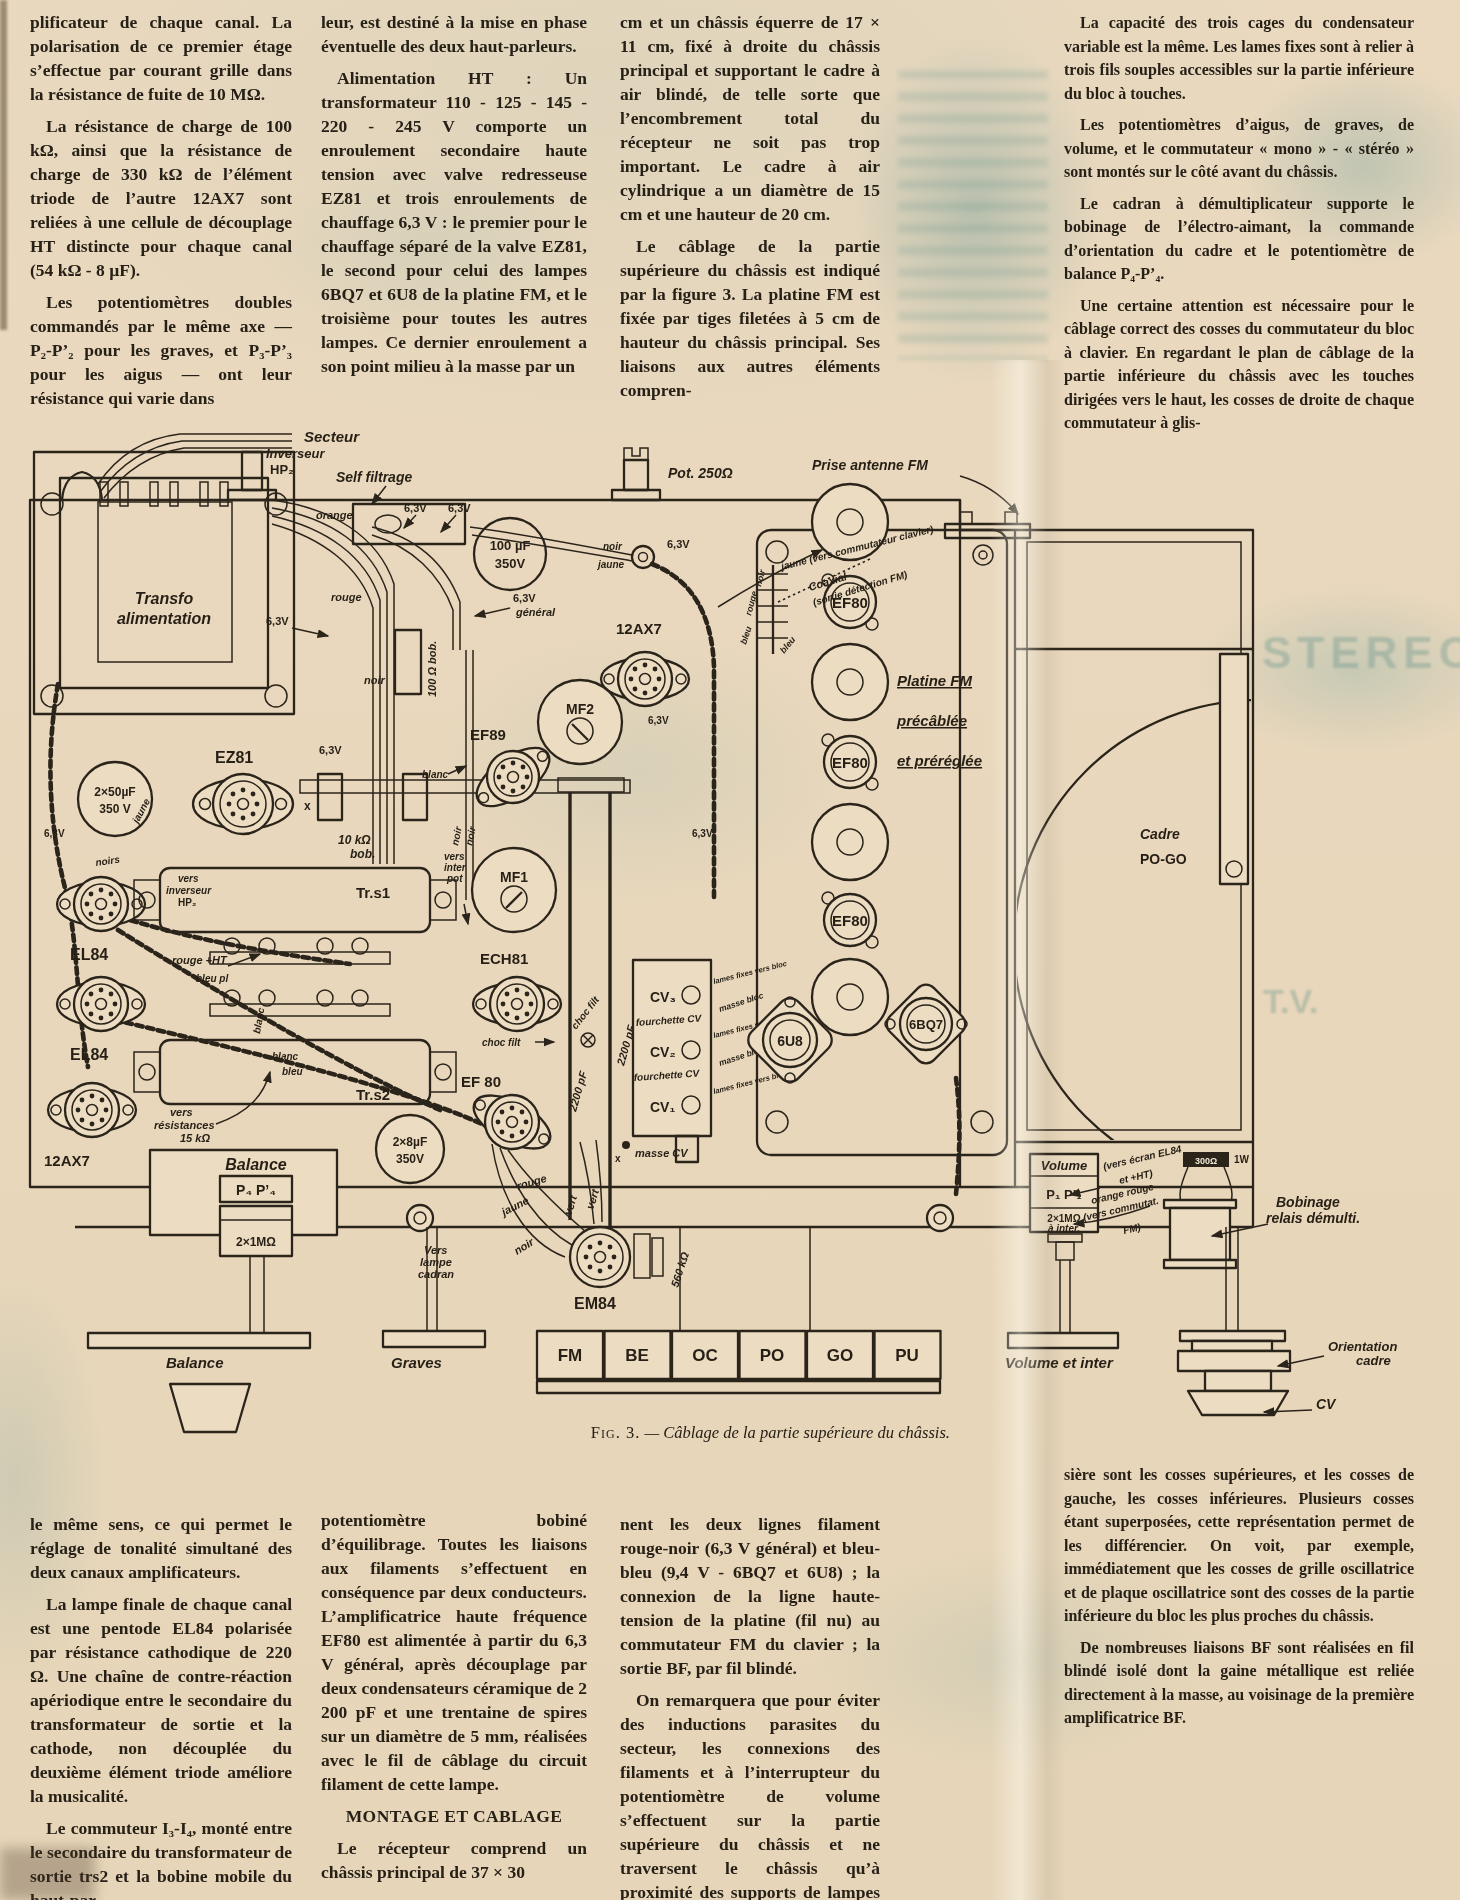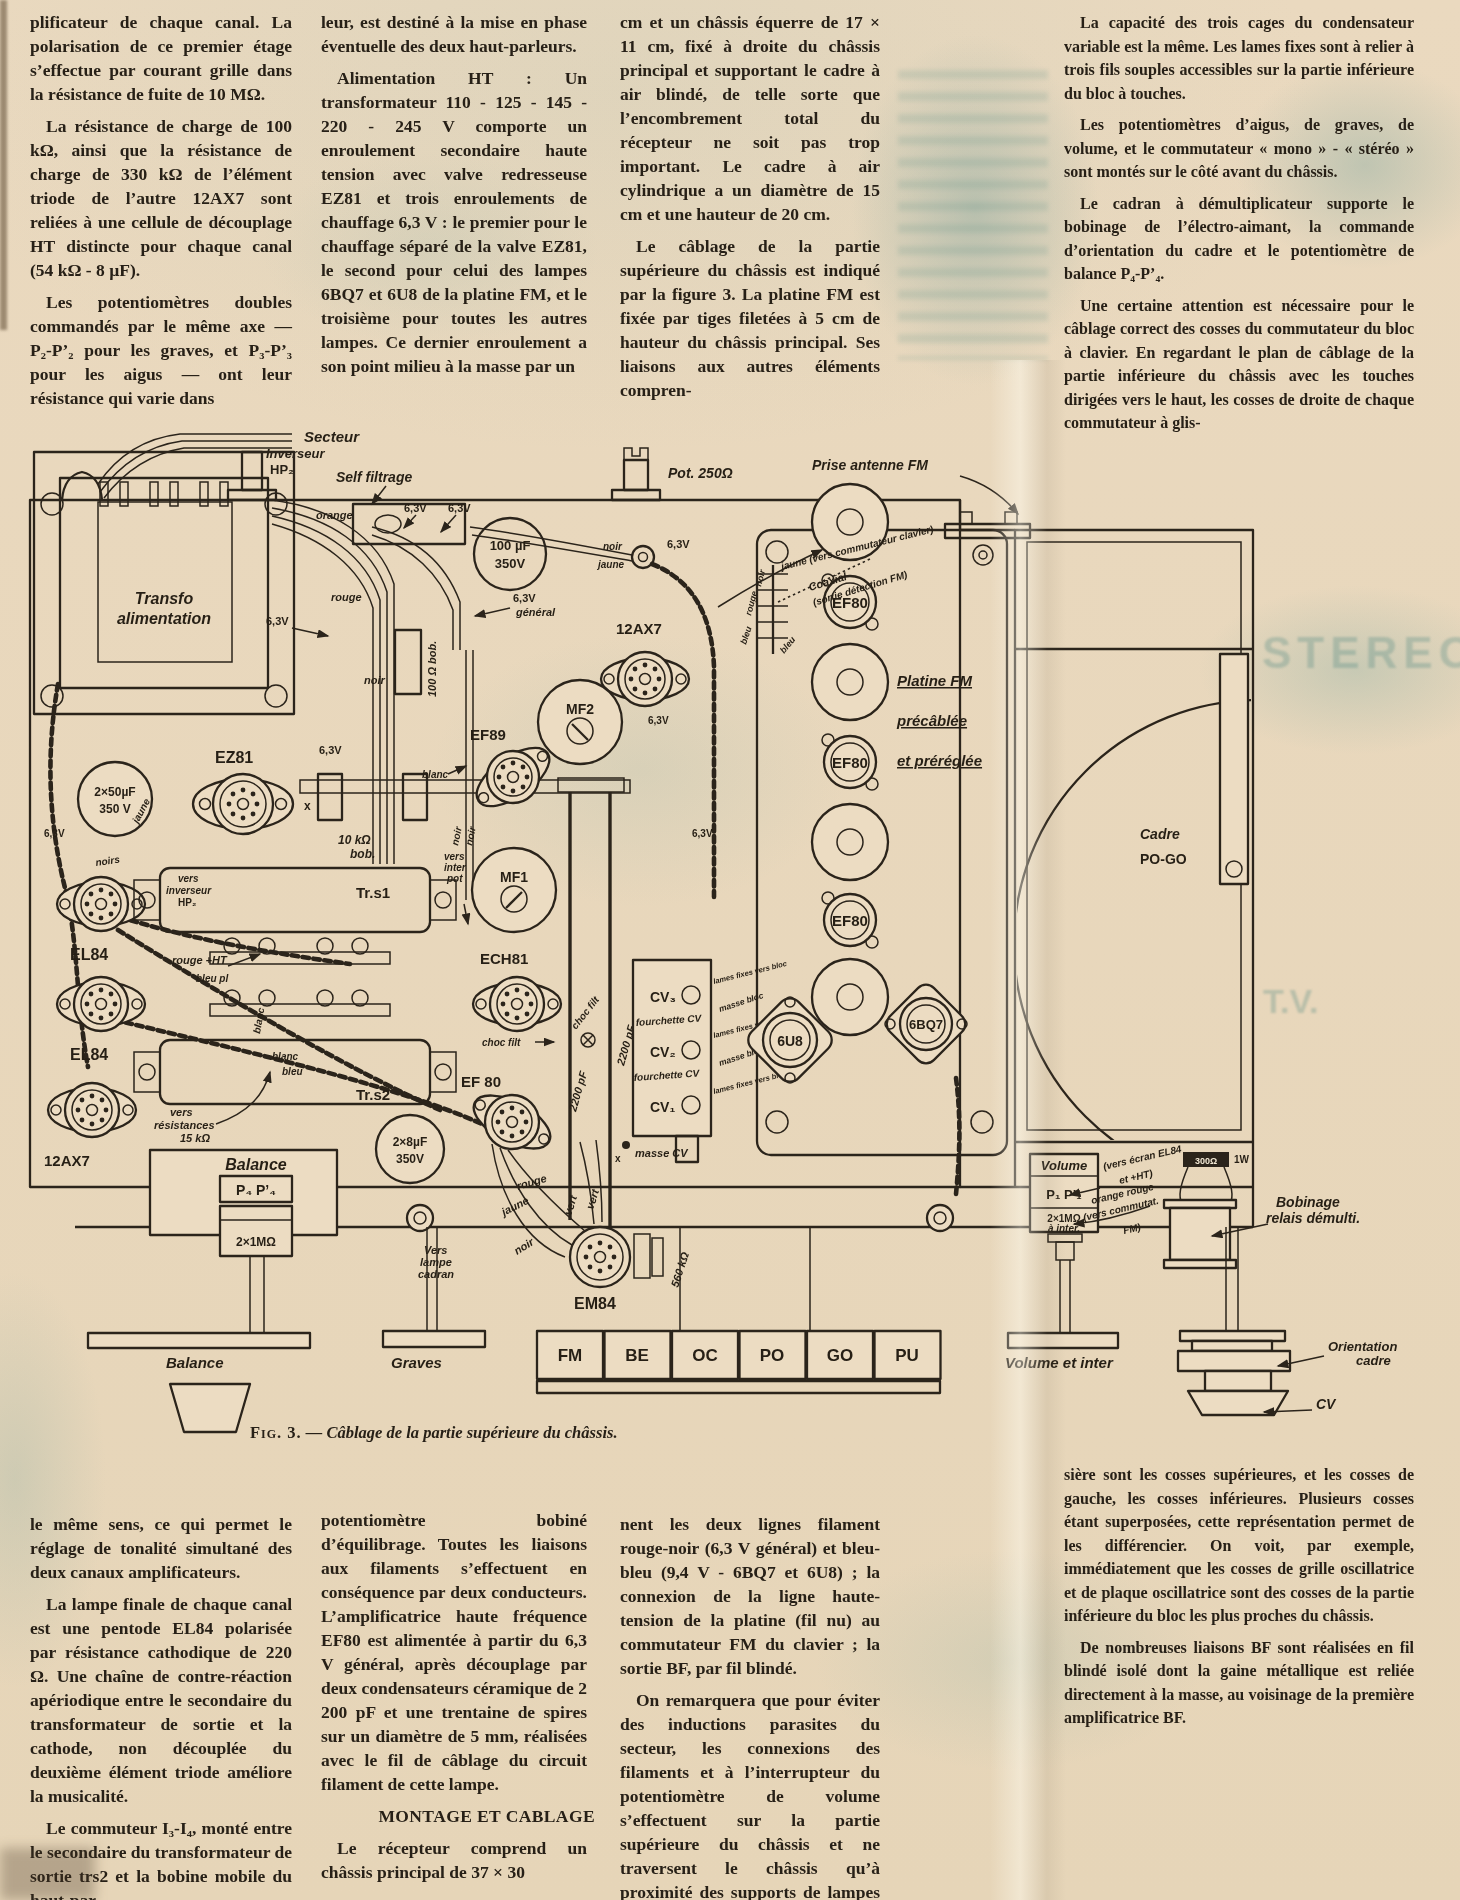--- a/index.html
+++ b/index.html
@@ -13,22 +13,22 @@
       radial-gradient(ellipse 320px 210px at 640px 770px, rgba(150,180,168,.20), transparent 65%),
       radial-gradient(ellipse 300px 170px at 1010px 1660px, rgba(150,180,168,.24), transparent 65%),
       radial-gradient(ellipse 260px 150px at 430px 250px, rgba(150,180,168,.18), transparent 65%),
       radial-gradient(ellipse 1000px 520px at 620px 90px, rgba(158,184,170,.14), transparent 70%),
       linear-gradient(#ead9bf,#e6d5b8)}
   .col{position:absolute;text-align:justify;color:#272017;font-weight:700;font-size:17.5px;line-height:24px}
   .col p{margin:8px;text-indent:16px}
   .col p.noind{text-indent:0}
   .big{font-size:16px;line-height:23.5px}
   .it{}
-  .mh{font-style:normal;text-align:right;text-indent:0!important;margin:8px 0 4px 0!important;letter-spacing:.4px}
-  .caption{position:absolute;left:250px;top:1423px;width:700px;text-align:left;color:#272017;font-weight:700;font-size:16.5px}
+  .mh{font-style:normal;text-align:center;text-indent:0!important;margin:8px 0 4px 0!important;letter-spacing:.4px}
+  .caption{position:absolute;left:250px;top:1423px;width:700px;text-align:right;color:#272017;font-weight:400;font-size:16.5px}
   .caption .fg{font-variant:small-caps;letter-spacing:1px}
   .caption .ct{font-style:italic}
   .ghost{position:absolute;color:rgba(80,135,128,.30);font-family:"Liberation Sans",sans-serif;font-weight:700;filter:blur(1.2px);pointer-events:none}
   .ghost-stripes{position:absolute;left:898px;top:70px;width:150px;height:290px;filter:blur(2px);opacity:.5;
      background:repeating-linear-gradient(180deg, rgba(105,150,140,.38) 0 9px, transparent 9px 22px)}
   .fold{position:absolute;left:990px;top:360px;width:76px;height:1540px;pointer-events:none;
      background:linear-gradient(90deg, transparent, rgba(255,252,240,.45) 40%, rgba(110,100,80,.10) 75%, transparent)}
   .edgeL{position:absolute;left:0;top:0;width:7px;height:330px;background:rgba(92,72,50,.55);filter:blur(1.5px)}
   .edgeB{position:absolute;left:0;top:1848px;width:95px;height:52px;background:rgba(70,54,36,.30);filter:blur(6px)}
   svg{position:absolute;pointer-events:none}

